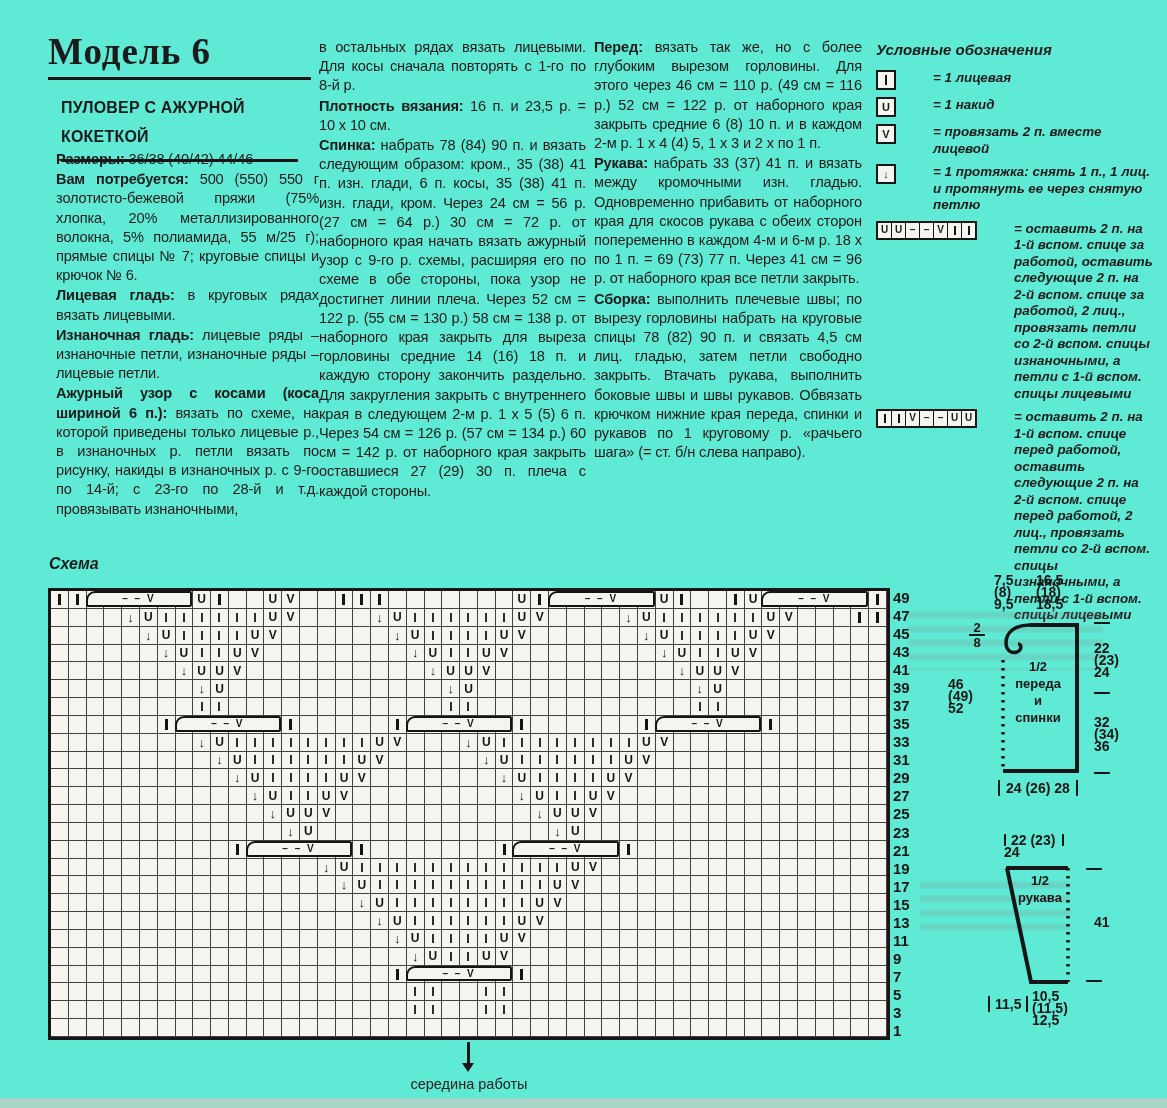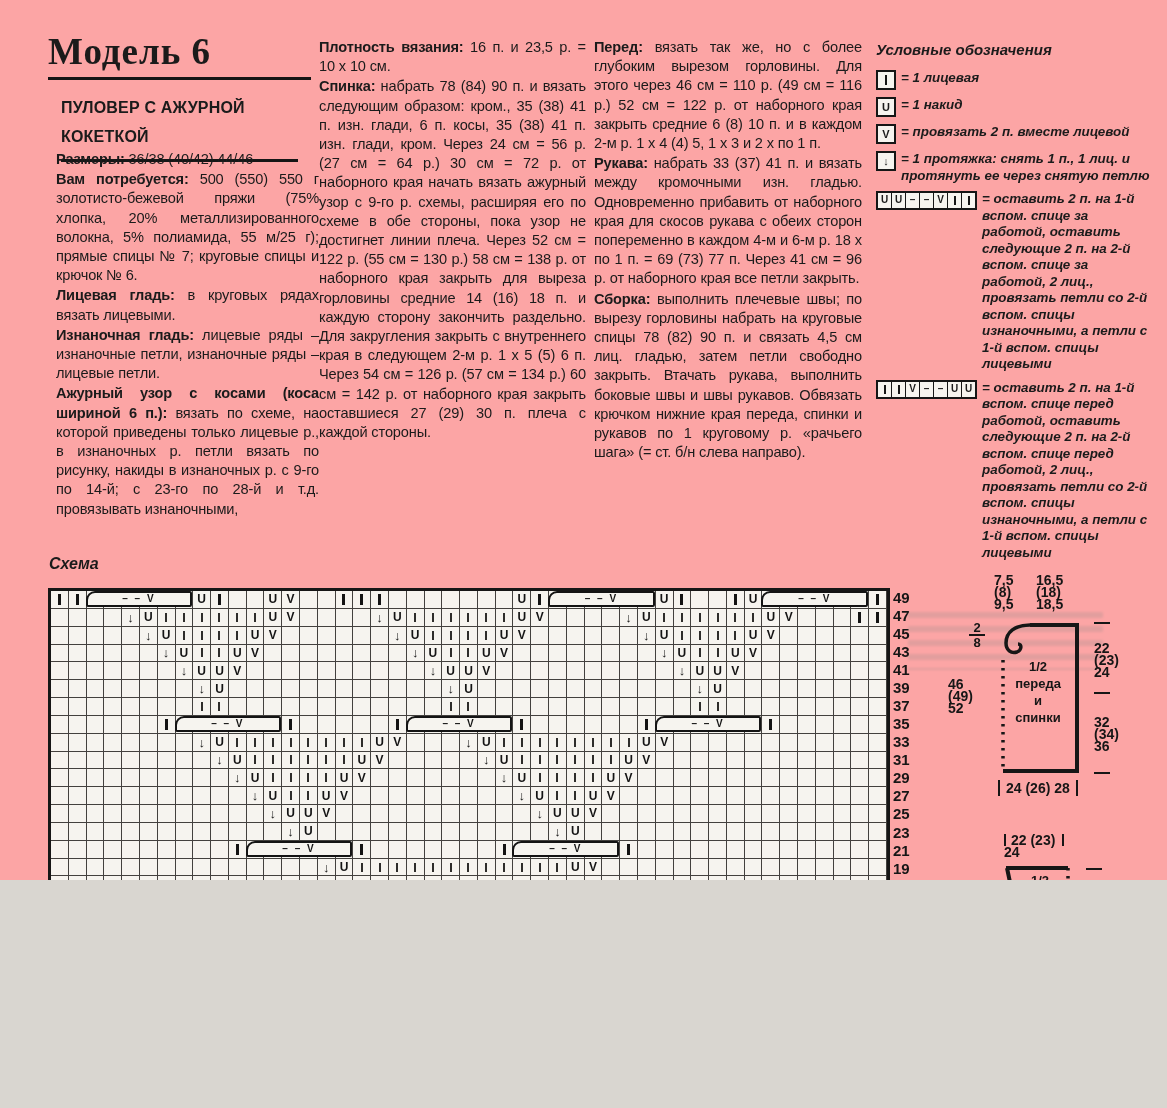--- a/index.html
+++ b/index.html
@@ -1,35 +1,35 @@
 <!DOCTYPE html>
 <html><head>
 <meta charset="utf-8">
 <style>
   html,body{margin:0;padding:0;background:#d9d6d0;}
-  .page{position:relative;width:1167px;height:880px;background:#fca5a5;overflow:hidden;
+  .page{position:relative;width:1167px;height:1108px;background:#5eead4;overflow:hidden;
         font-family:"Liberation Sans",sans-serif;color:#1b1b1b;}
   
   .col{position:absolute;top:38px;font-size:14.6px;line-height:19.2px;text-align:justify;letter-spacing:-0.15px;}
   .col p{margin:0 0 1px 0;}
   .col b{font-weight:bold;}
   #col1{left:48px;width:263px;top:150px;margin-left:8px;}
   #col2{left:319px;width:267px;}
   #col3{left:594px;width:268px;}
   
   .titleblock{position:absolute;left:48px;top:30px;width:263px;}
   .model{font-family:"Liberation Serif",serif;font-weight:bold;font-size:37px;letter-spacing:1px;
          border-bottom:3px solid #151515;padding-bottom:4px;margin:0 0 6px 0;}
   .subtitle{font-size:16px;font-weight:bold;line-height:29px;letter-spacing:.2px;
             border-bottom:3px solid #151515;padding-bottom:8px;margin:13px;}
   
   .legend{position:absolute;left:876px;top:36px;width:278px;}
   .legend h3{font-size:15px;font-style:italic;font-weight:bold;margin:5px 0 12px 0;}
   .li{display:flex;align-items:flex-start;margin-bottom:7px;font-size:13.4px;font-style:italic;
-      font-weight:bold;line-height:16.5px;}
+      font-weight:bold;line-height:16.5px;gap:32px;}
   .sym{flex:0 0 auto;margin-right:5px;margin-top:0;}
   .box{display:inline-flex;align-items:center;justify-content:center;width:16px;height:16px;
        border:2px solid #161616;font-style:normal;font-size:11px;font-weight:bold;background:#f6f4ef;}
   .cablebox{display:inline-flex;border:2px solid #161616;background:#f6f4ef;font-style:normal;}
   .cablebox span{display:inline-flex;align-items:center;justify-content:center;width:13px;height:15px;
        border-right:1px solid #161616;font-size:10px;font-weight:bold;}
   .cablebox span:last-child{border-right:none;}
   .li .txt{text-align:left;}
   
   .schema-label{position:absolute;left:49px;top:555px;font-size:16px;font-weight:bold;font-style:italic;}
@@ -78,20 +78,21 @@
   </div>
 
   <div class="col" id="col1">
       <p><b>Размеры:</b><span> 36/38 (40/42) 44/46</span></p>
       <p><b>Вам потребуется:</b><span> 500 (550) 550 г золотисто-бежевой пряжи (75% хлопка, 20% металлизированного волокна, 5% полиамида, 55 м/25 г); прямые спицы № 7; круговые спицы и крючок № 6.</span></p>
       <p><b>Лицевая гладь:</b><span> в круговых рядах вязать лицевыми.</span></p>
       <p><b>Изнаночная гладь:</b><span> лицевые ряды – изнаночные петли, изнаночные ряды – лицевые петли.</span></p>
       <p><b>Ажурный узор с косами (коса шириной 6 п.):</b><span> вязать по схеме, на которой приведены только лицевые р., в изнаночных р. петли вязать по рисунку, накиды в изнаночных р. с 9-го по 14-й; с 23-го по 28-й и т.д. провязывать изнаночными,</span></p>
     </div>
   <div class="col" id="col2">
+      <p><span>в остальных рядах вязать лицевыми. Для косы сначала повторять с 1-го по 8-й р.</span></p>
       <p><b>Плотность вязания:</b><span> 16 п. и 23,5 р. = 10 x 10 см.</span></p>
       <p><b>Спинка:</b><span> набрать 78 (84) 90 п. и вязать следующим образом: кром., 35 (38) 41 п. изн. глади, 6 п. косы, 35 (38) 41 п. изн. глади, кром. Через 24 см = 56 р. (27 см = 64 р.) 30 см = 72 р. от наборного края начать вязать ажурный узор с 9-го р. схемы, расширяя его по схеме в обе стороны, пока узор не достигнет линии плеча. Через 52 см = 122 р. (55 см = 130 р.) 58 см = 138 р. от наборного края закрыть для выреза горловины средние 14 (16) 18 п. и каждую сторону закончить раздельно. Для закругления закрыть с внутреннего края в следующем 2-м р. 1 x 5 (5) 6 п. Через 54 см = 126 р. (57 см = 134 р.) 60 см = 142 р. от наборного края закрыть оставшиеся 27 (29) 30 п. плеча с каждой стороны.</span></p>
     </div>
   <div class="col" id="col3">
       <p><b>Перед:</b><span> вязать так же, но с более глубоким вырезом горловины. Для этого через 46 см = 110 р. (49 см = 116 р.) 52 см = 122 р. от наборного края закрыть средние 6 (8) 10 п. и в каждом 2-м р. 1 x 4 (4) 5, 1 x 3 и 2 x по 1 п.</span></p>
       <p><b>Рукава:</b><span> набрать 33 (37) 41 п. и вязать между кромочными изн. гладью. Одновременно прибавить от наборного края для скосов рукава с обеих сторон попеременно в каждом 4-м и 6-м р. 18 x по 1 п. = 69 (73) 77 п. Через 41 см = 96 р. от наборного края все петли закрыть.</span></p>
       <p><b>Сборка:</b><span> выполнить плечевые швы; по вырезу горловины набрать на круговые спицы 78 (82) 90 п. и связать 4,5 см лиц. гладью, затем петли свободно закрыть. Втачать рукава, выполнить боковые швы и швы рукавов. Обвязать крючком нижние края переда, спинки и рукавов по 1 круговому р. «рачьего шага» (= ст. б/н слева направо).</span></p>
     </div>
 
   <div class="legend">

